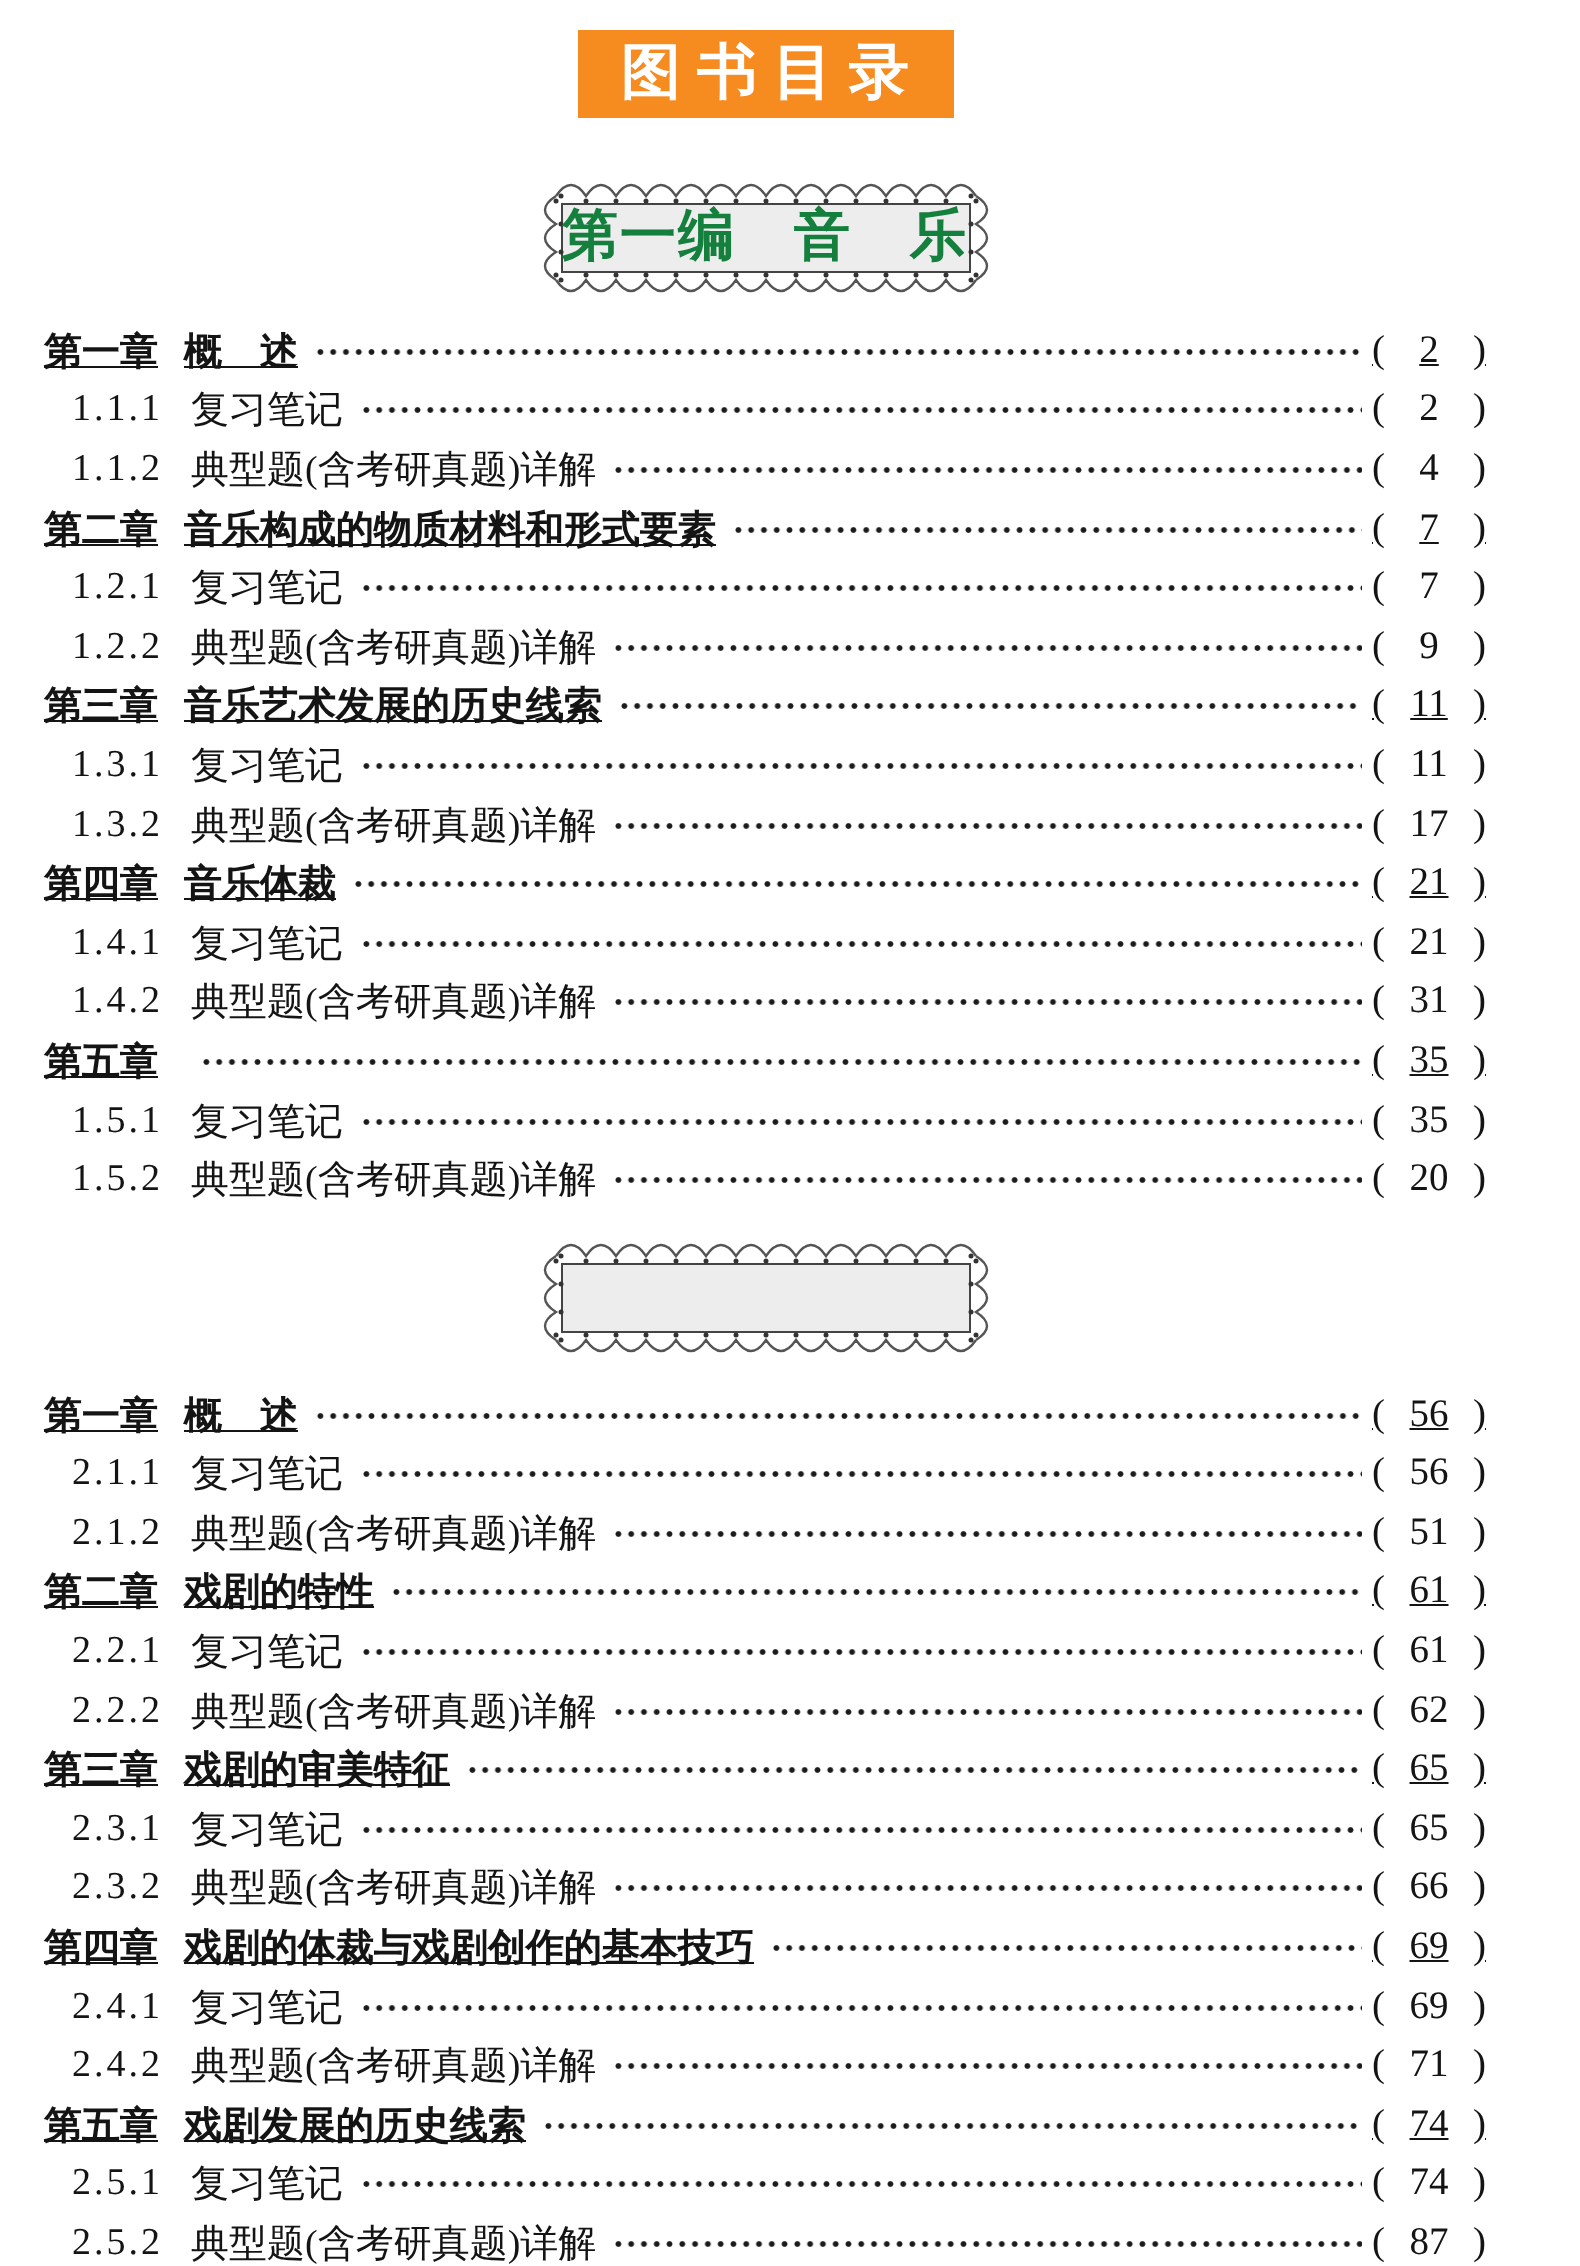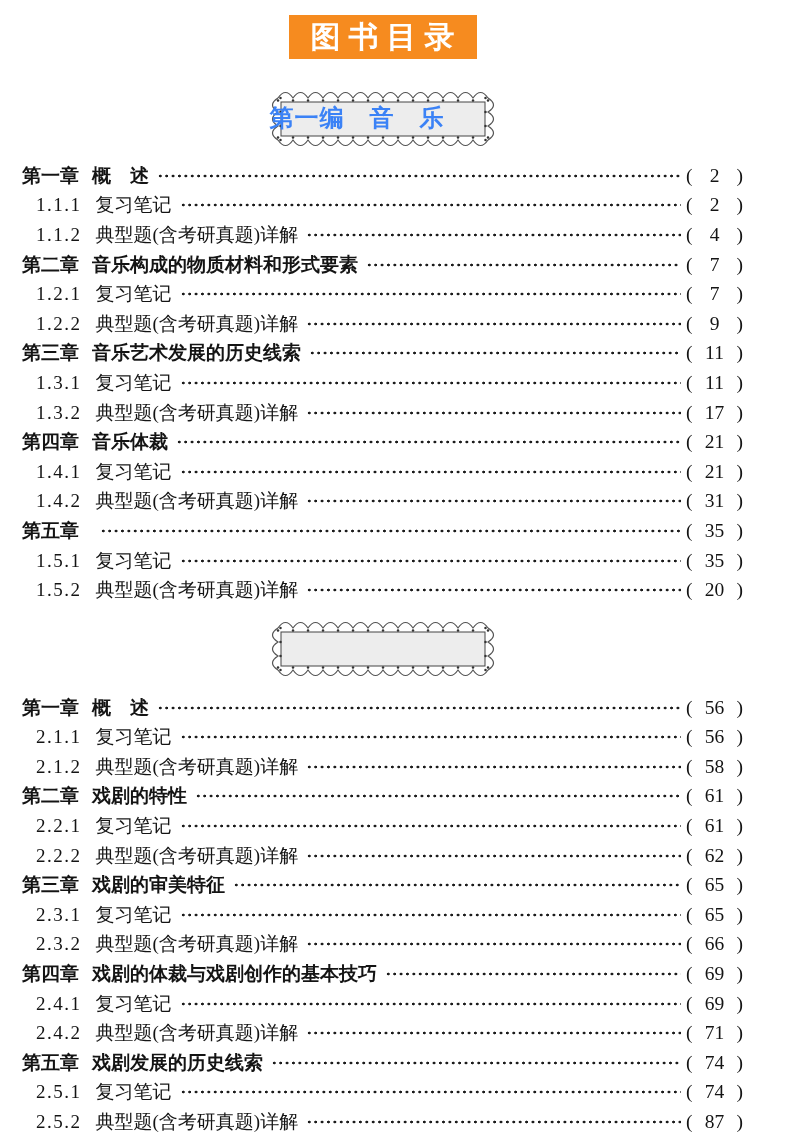--- a/index.html
+++ b/index.html
@@ -24,37 +24,37 @@
     line-height:44px;
     height:44px;
     padding:0 14px 0 22px;
   }
   .fancy-frame{position:relative;width:226px;height:60px;margin:30px auto 0;}
   .fancy-frame.second{margin-top:14px;}
   .frame-svg{position:absolute;left:0;top:0;width:226px;height:60px;}
   .frame-title{
     position:absolute;left:0;right:0;top:50%;
     transform:translateY(-53%);
-    text-align:left;
+    text-align:center;
     font-weight:bold;
-    font-size:24px;
+    font-size:28px;
     letter-spacing:1px;
-    color:#3b82f6;
+    color:#15803d;
     white-space:pre;
   }
   .toc-list{margin-top:12px;}
   .toc-list.second{margin-top:14px;}
   .toc-row{
     height:29.6px;
     display:flex;
     align-items:center;
     font-size:19px;
     white-space:pre;
   }
-  .toc-row.chapter{font-weight:bold;font-family:"Liberation Sans",sans-serif;}
+  .toc-row.chapter{font-weight:bold;font-family:"Liberation Sans",sans-serif;text-decoration:underline;}
   .toc-row.sub{font-family:"Liberation Serif",serif;padding-left:14px;}
   .lab{margin-right:13px;}
   .sub .lab{margin-right:14px;letter-spacing:1.5px;}
   .leader{
     flex:1 1 auto;
     align-self:center;
     height:8px;
     margin:0 5px 0 9px;
     background-image:radial-gradient(circle at 2.2px 50%, #1b1b1b 1.15px, transparent 1.7px);
     background-size:6.4px 8px;
@@ -190,21 +190,21 @@
           <circle cx="215.5" cy="23" r="1.25" fill="#333"></circle>
           <circle cx="10.5" cy="37" r="1.25" fill="#333"></circle>
           <circle cx="215.5" cy="37" r="1.25" fill="#333"></circle>
           <circle cx="10.5" cy="51" r="1.25" fill="#333"></circle>
           <circle cx="215.5" cy="51" r="1.25" fill="#333"></circle>
         </svg>
     </div>
     <div class="toc-list second">
         <div class="toc-row chapter"><span class="lab">第一章</span><span class="tit">概　述</span><span class="leader"></span><span class="pg"><span class="op">(</span><span class="num">56</span><span class="cp">)</span></span></div>
         <div class="toc-row sub"><span class="lab">2.1.1</span><span class="tit">复习笔记</span><span class="leader"></span><span class="pg"><span class="op">(</span><span class="num">56</span><span class="cp">)</span></span></div>
-        <div class="toc-row sub"><span class="lab">2.1.2</span><span class="tit">典型题(含考研真题)详解</span><span class="leader"></span><span class="pg"><span class="op">(</span><span class="num">58</span><span class="cp">)</span></span></div>
+        <div class="toc-row sub"><span class="lab">2.1.2</span><span class="tit">典型题(含考研真题)详解</span><span class="leader"></span><span class="pg"><span class="op">(</span><span class="num">51</span><span class="cp">)</span></span></div>
         <div class="toc-row chapter"><span class="lab">第二章</span><span class="tit">戏剧的特性</span><span class="leader"></span><span class="pg"><span class="op">(</span><span class="num">61</span><span class="cp">)</span></span></div>
         <div class="toc-row sub"><span class="lab">2.2.1</span><span class="tit">复习笔记</span><span class="leader"></span><span class="pg"><span class="op">(</span><span class="num">61</span><span class="cp">)</span></span></div>
         <div class="toc-row sub"><span class="lab">2.2.2</span><span class="tit">典型题(含考研真题)详解</span><span class="leader"></span><span class="pg"><span class="op">(</span><span class="num">62</span><span class="cp">)</span></span></div>
         <div class="toc-row chapter"><span class="lab">第三章</span><span class="tit">戏剧的审美特征</span><span class="leader"></span><span class="pg"><span class="op">(</span><span class="num">65</span><span class="cp">)</span></span></div>
         <div class="toc-row sub"><span class="lab">2.3.1</span><span class="tit">复习笔记</span><span class="leader"></span><span class="pg"><span class="op">(</span><span class="num">65</span><span class="cp">)</span></span></div>
         <div class="toc-row sub"><span class="lab">2.3.2</span><span class="tit">典型题(含考研真题)详解</span><span class="leader"></span><span class="pg"><span class="op">(</span><span class="num">66</span><span class="cp">)</span></span></div>
         <div class="toc-row chapter"><span class="lab">第四章</span><span class="tit">戏剧的体裁与戏剧创作的基本技巧</span><span class="leader"></span><span class="pg"><span class="op">(</span><span class="num">69</span><span class="cp">)</span></span></div>
         <div class="toc-row sub"><span class="lab">2.4.1</span><span class="tit">复习笔记</span><span class="leader"></span><span class="pg"><span class="op">(</span><span class="num">69</span><span class="cp">)</span></span></div>
         <div class="toc-row sub"><span class="lab">2.4.2</span><span class="tit">典型题(含考研真题)详解</span><span class="leader"></span><span class="pg"><span class="op">(</span><span class="num">71</span><span class="cp">)</span></span></div>
         <div class="toc-row chapter"><span class="lab">第五章</span><span class="tit">戏剧发展的历史线索</span><span class="leader"></span><span class="pg"><span class="op">(</span><span class="num">74</span><span class="cp">)</span></span></div>

